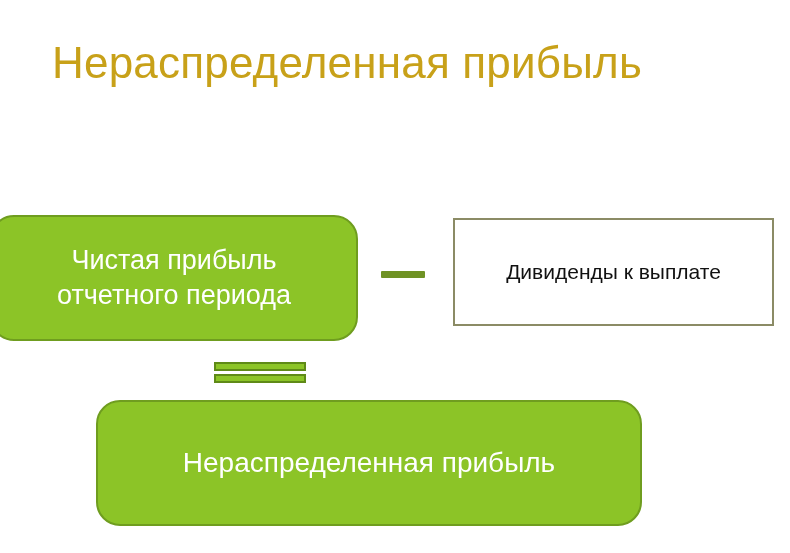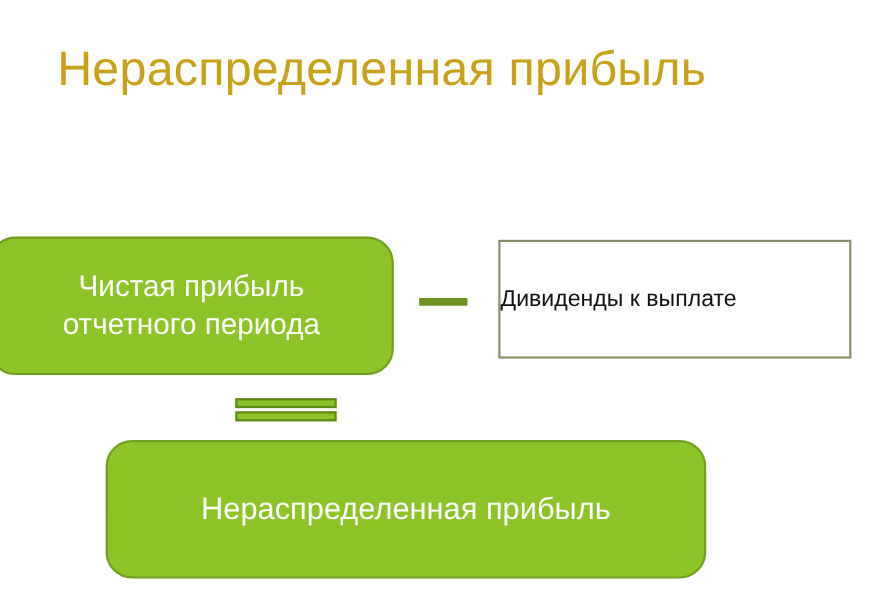--- a/index.html
+++ b/index.html
@@ -91,21 +91,21 @@
     position: absolute;
     box-sizing: border-box;
     left: 453px;
     top: 218px;
     width: 321px;
     height: 108px;
     background: #ffffff;
     border: 2px solid #8b8b65;
     display: flex;
     align-items: center;
-    justify-content: flex-start;
+    justify-content: center;
     text-align: center;
     color: #111111;
     font-size: 21px;
     line-height: 1.3;
   }
 
   
   #equals-sign {
     position: absolute;
     left: 214px;

